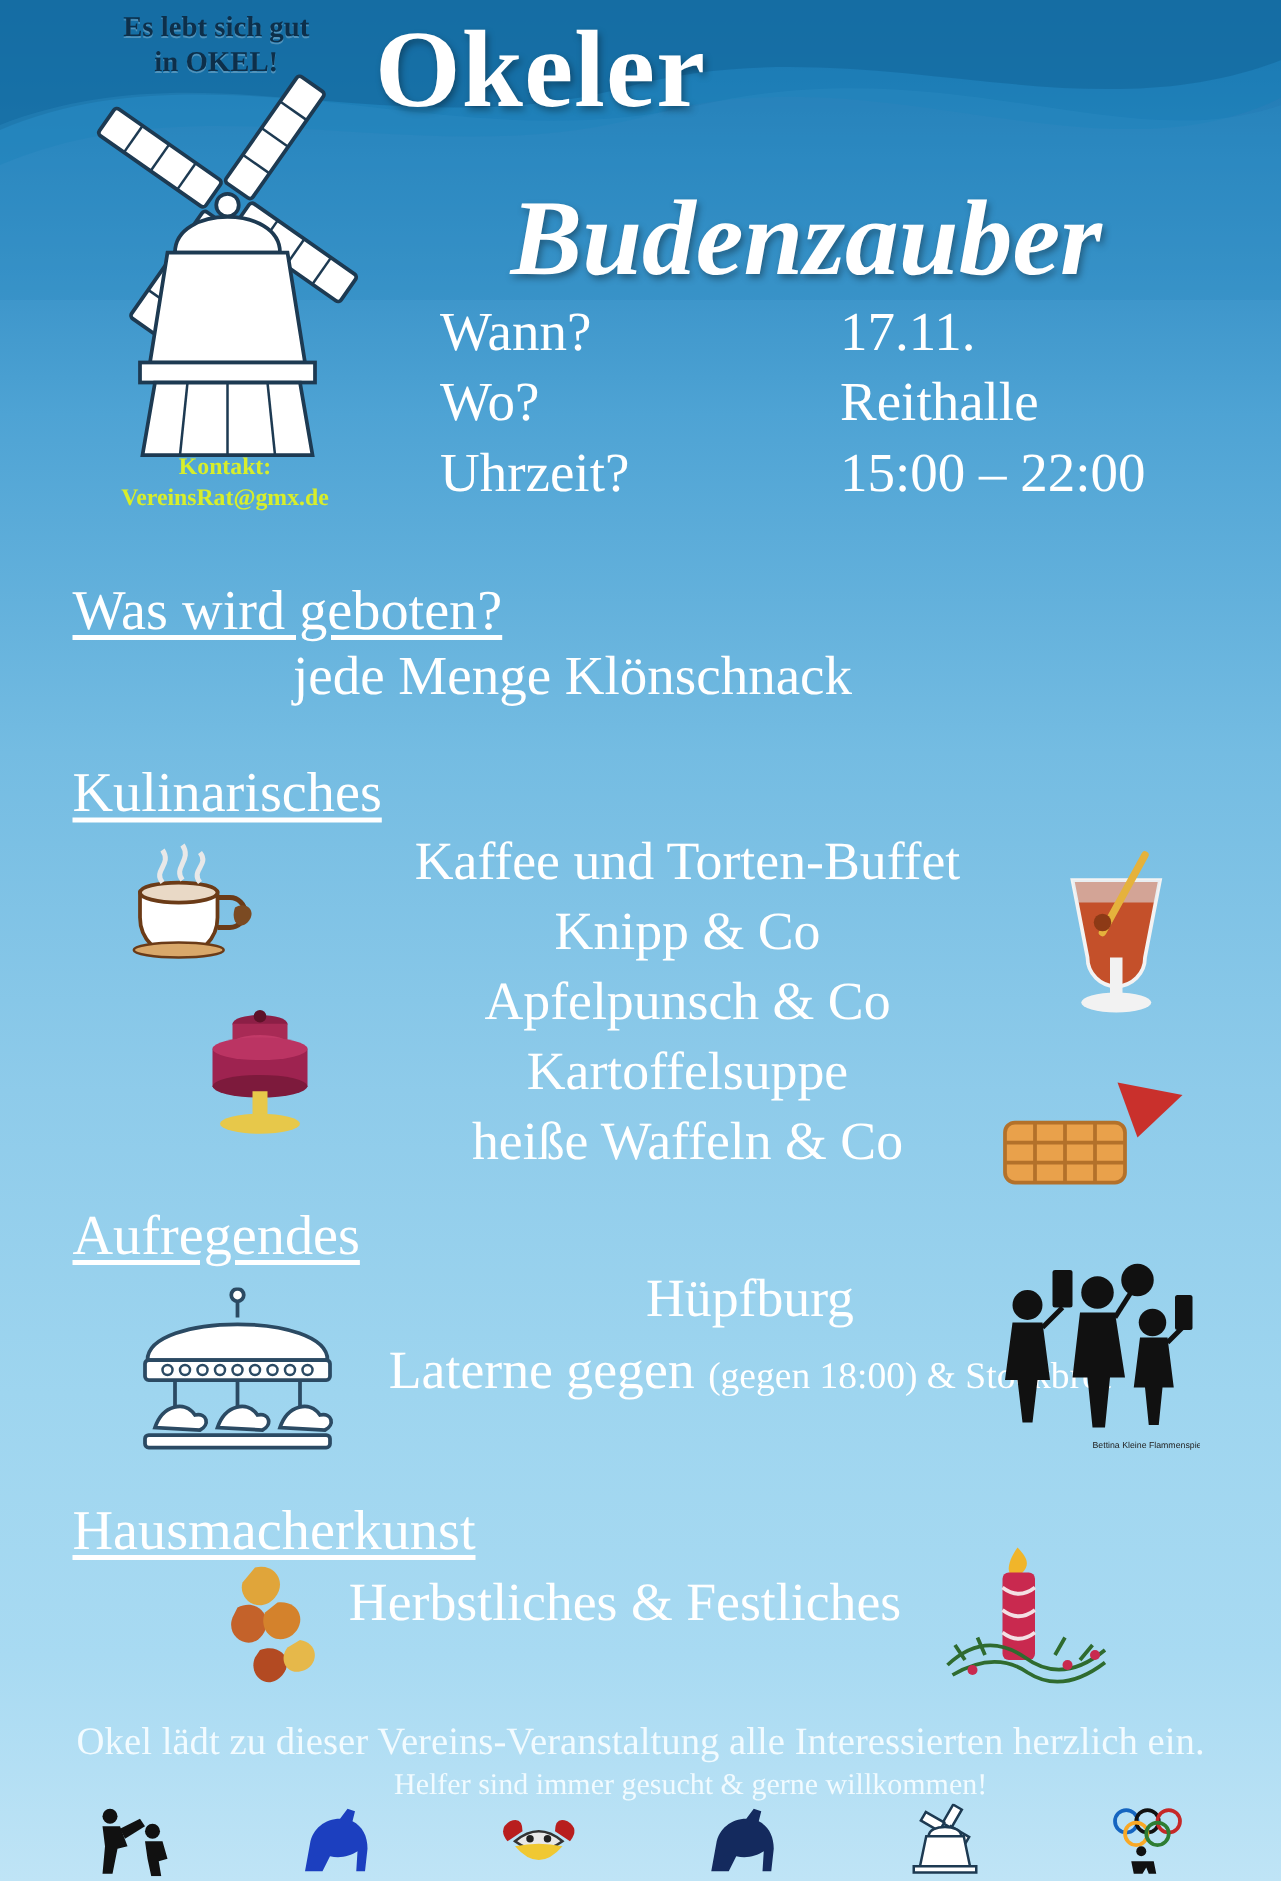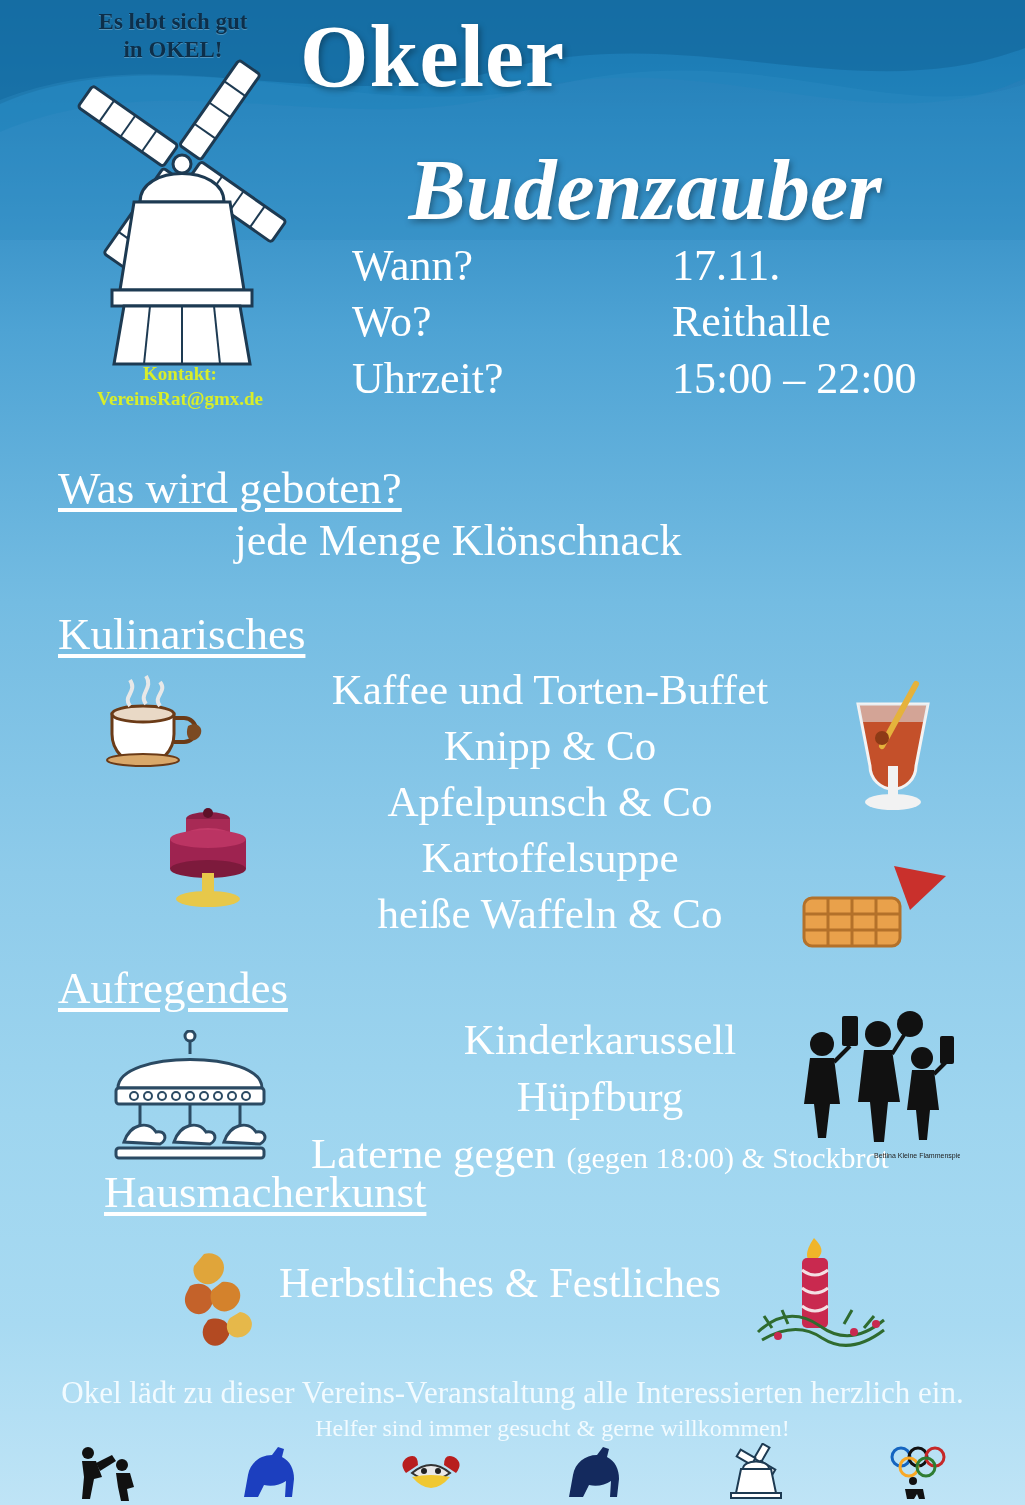--- a/index.html
+++ b/index.html
@@ -132,21 +132,21 @@
   .auf-list {
     position: absolute;
     left: 240px; top: 1012px;
     width: 720px;
     text-align: center;
     font-size: 43px;
     line-height: 1.32;
   }
   .auf-list .small { font-size: 30px; }
 
-  .haus-head { left: 58px; top: 1166px; margin-left: 46px; }
+  .haus-head { left: 58px; top: 1198px; }
   .haus-text {
     position: absolute;
     left: 200px; top: 1258px;
     width: 600px;
     text-align: center;
     font-size: 43px;
   }
 
   
   .foot1 {
@@ -331,21 +331,20 @@
         <line x1="54" y1="40" x2="54" y2="88"></line>
         <line x1="78" y1="40" x2="78" y2="88"></line>
         <line x1="6" y1="56" x2="102" y2="56"></line>
         <line x1="6" y1="72" x2="102" y2="72"></line>
       </g>
     </svg>
   </div>
 
   <div class="sec-head auf-head">Aufregendes</div>
   <div class="auf-list">
-    <div>Kinderkarussell</div>
     <div>Hüpfburg</div>
     <div>
       <span>Laterne gegen</span>
       <span class="small">(gegen 18:00) &amp; Stockbrot</span>
     </div>
   </div>
 
   <div class="ill ill-carousel">
     <svg width="180" height="145" viewBox="0 0 180 145">
       <g stroke="#2b4a63" stroke-width="3" fill="#ffffff">

